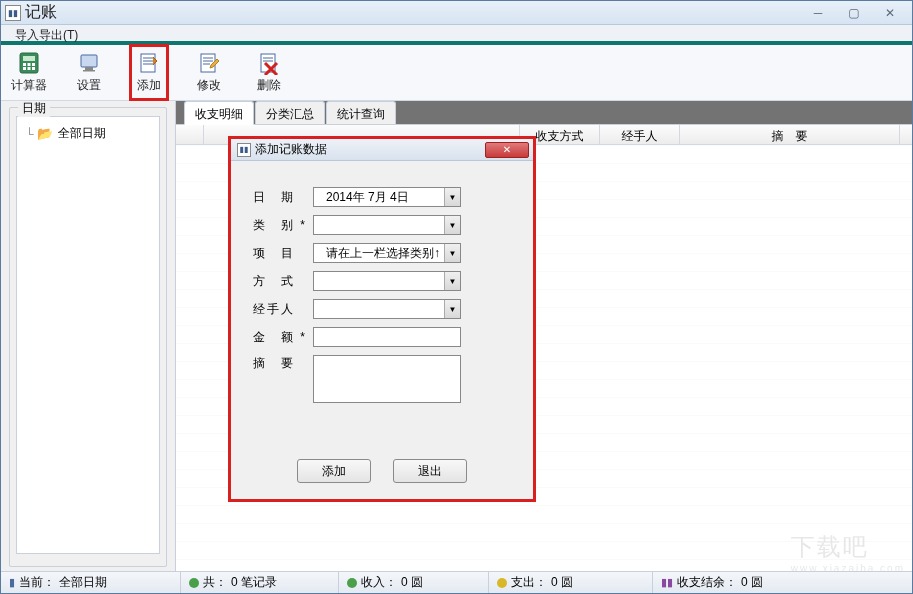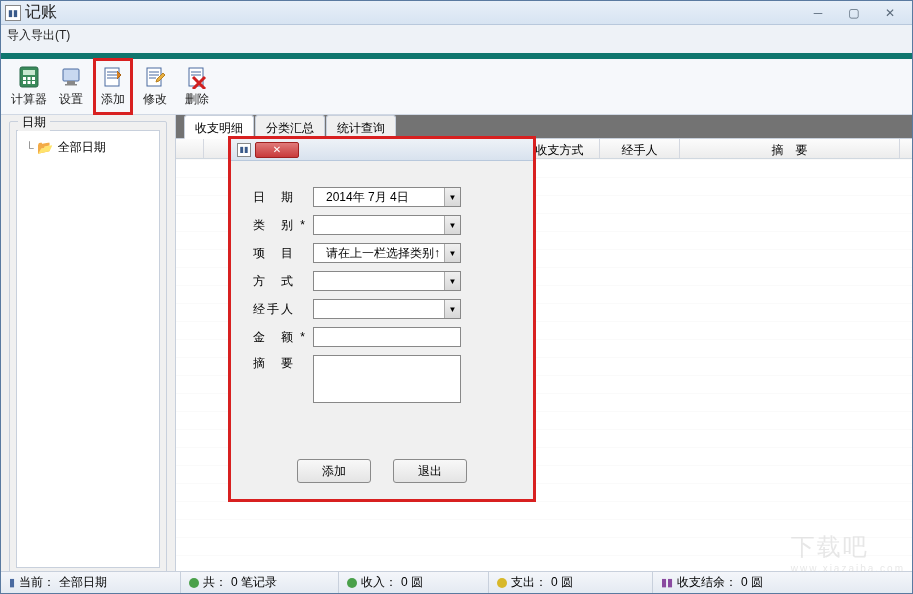--- a/index.html
+++ b/index.html
@@ -39,35 +39,35 @@
 .titlebar .title { flex: 1; font-size: 16px; color: #222; }
 .win-btns { display: flex; gap: 12px; margin-right: 6px; }
 .win-btn {
   width: 24px; height: 14px;
   display: inline-flex;
   align-items: center; justify-content: center;
   color: #5a6a7a; font-size: 12px;
   cursor: pointer;
 }
 .menubar {
-  height: 34px;
+  height: 20px;
   background: #eef2f7;
-  border-bottom: 6px solid #0f766e;
-  padding: 2px 6px;
+  border-bottom: 4px solid #0f766e;
+  padding: 2px 14px;
   font-size: 12px;
   color: #222;
 }
 .toolbar {
   height: 56px;
   background: #f6f8fb;
   border-bottom: 1px solid #d0d8e4;
   display: flex;
   align-items: center;
   padding: 4px 8px;
-  gap: 2px;
+  gap: 20px;
 }
 .tool-item {
   width: 40px;
   text-align: center;
   cursor: pointer;
   padding: 2px 0;
 }
 .tool-item .tool-icon {
   width: 24px; height: 24px;
   margin: 0 auto 2px;
@@ -448,20 +448,21 @@
       <span class="status-icon" style="color:#8a4aa0;">▮▮</span>
       <span>收支结余：</span>
       <span>0 圆</span>
     </div>
   </div>
 </div>
 
 <div class="modal">
   <div class="modal-titlebar">
     <span class="app-icon">▮▮</span>
+    <span class="modal-title">添加记账数据</span>
     <div class="modal-close">✕</div>
   </div>
   <div class="modal-body">
 
     <div class="form-row">
       <span class="form-label">日　期</span>
       <div class="form-select-wrap">
         <input type="text" value="2014年 7月 4日" style="">
         <div class="dd-btn">▼</div>
       </div>

